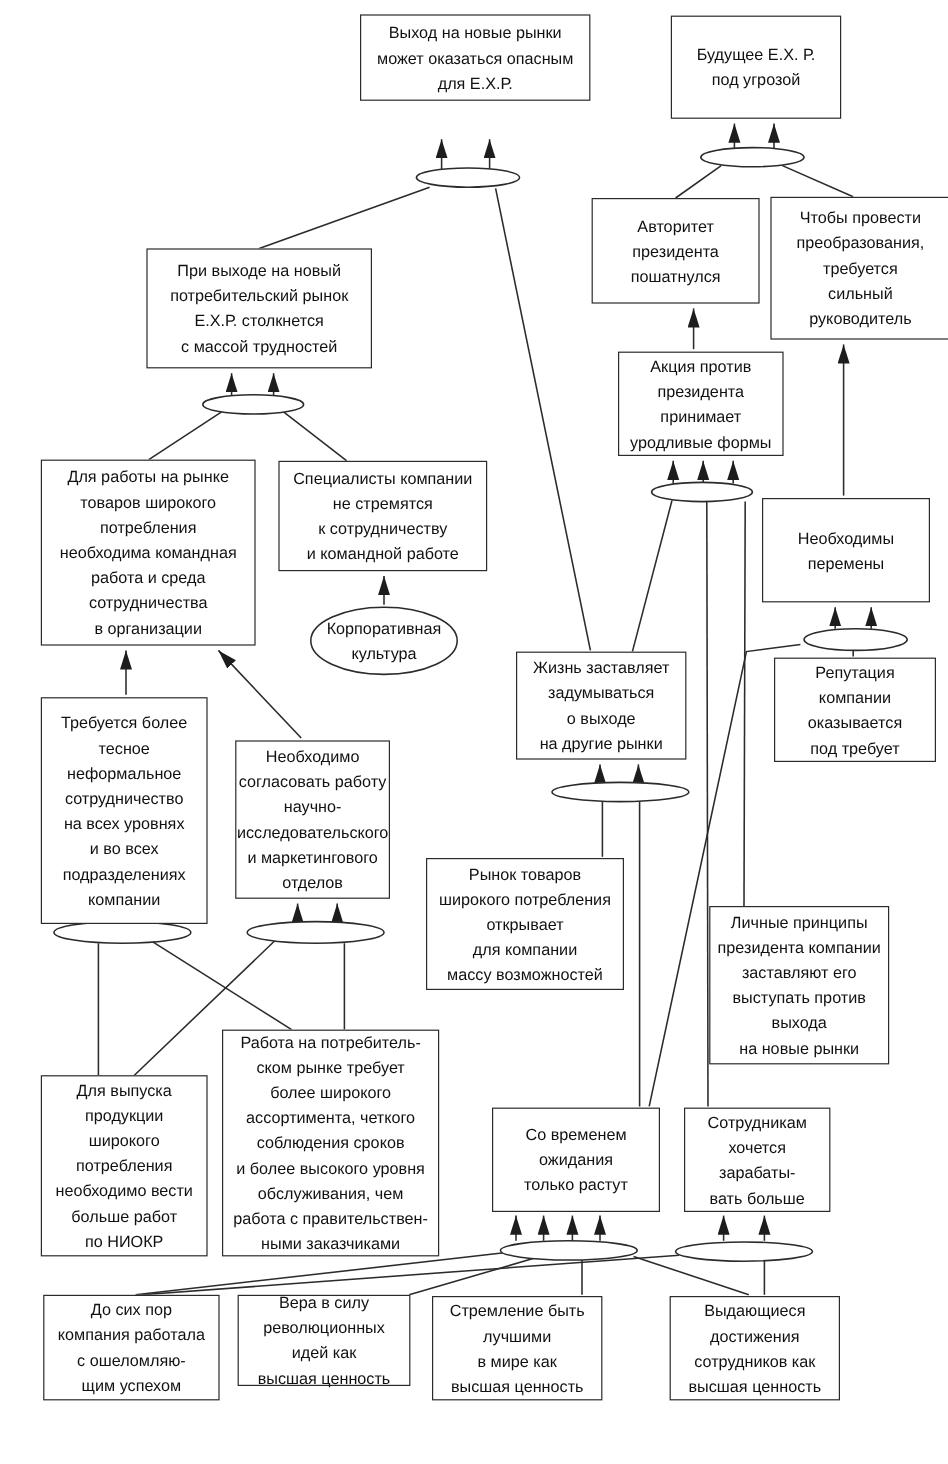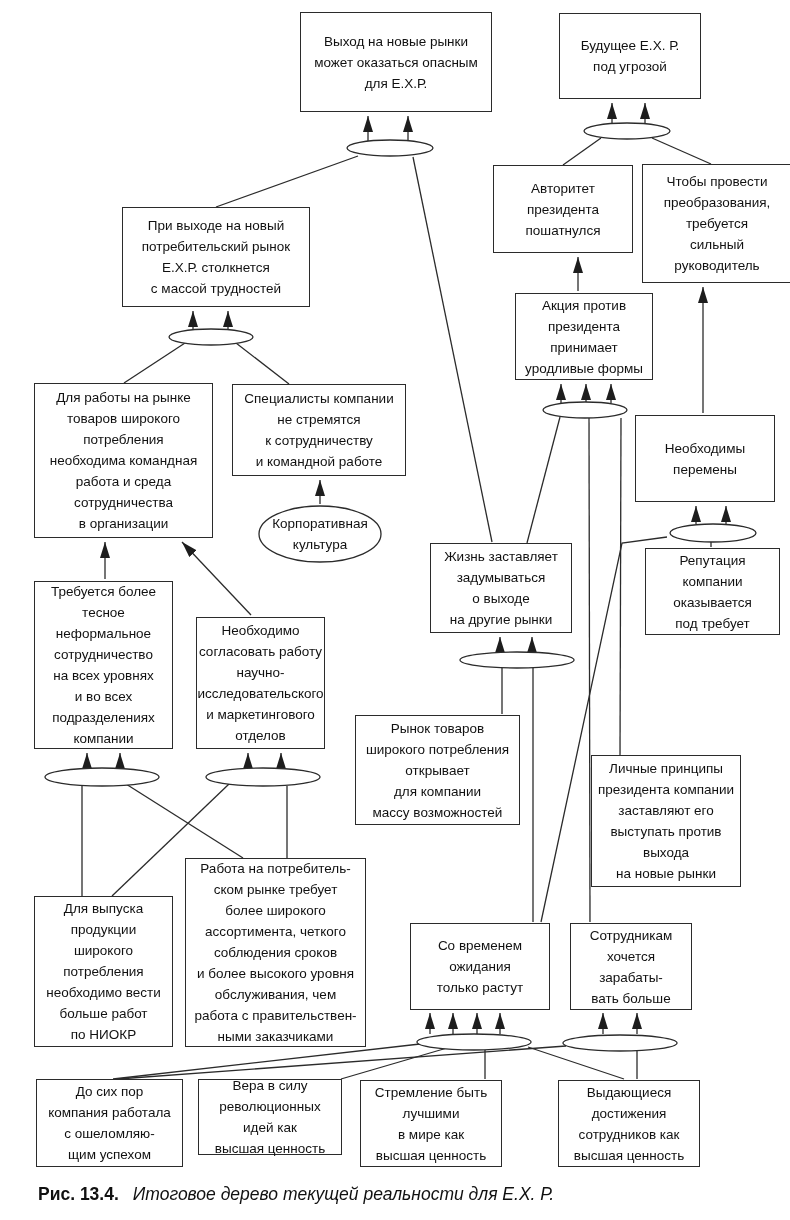--- a/index.html
+++ b/index.html
@@ -116,21 +116,21 @@
       <ellipse cx="517" cy="660" rx="57" ry="8"></ellipse>
       <ellipse cx="585" cy="410" rx="42" ry="8"></ellipse>
       <ellipse cx="713" cy="533" rx="43" ry="9"></ellipse>
       <ellipse cx="474" cy="1042" rx="57" ry="8"></ellipse>
       <ellipse cx="620" cy="1043" rx="57" ry="8"></ellipse>
       <ellipse cx="320" cy="534" rx="61" ry="28"></ellipse>
     </g>
   </svg>
 
   <div id="nodes">
-      <div class="node" style="left: 300px; top: 12px; width: 192px; height: 100px;">Выход на новые рынки
+      <div class="node" style="left: 300px; top: 12px; width: 192px; height: 72px;">Выход на новые рынки
 может оказаться опасным
 для Е.Х.Р.</div>
       <div class="node" style="left: 559px; top: 13px; width: 142px; height: 86px;">Будущее Е.Х. Р.
 под угрозой</div>
       <div class="node" style="left: 122px; top: 207px; width: 188px; height: 100px;">При выходе на новый
 потребительский рынок
 Е.Х.Р. столкнется
 с массой трудностей</div>
       <div class="node" style="left: 493px; top: 165px; width: 140px; height: 88px;">Авторитет
 президента
@@ -150,21 +150,21 @@
 необходима командная
 работа и среда
 сотрудничества
 в организации</div>
       <div class="node" style="left: 232px; top: 384px; width: 174px; height: 92px;">Специалисты компании
 не стремятся
 к сотрудничеству
 и командной работе</div>
       <div class="node ellipse-node" style="left: 259px; top: 506px; width: 122px; height: 56px;">Корпоративная
 культура</div>
-      <div class="node" style="left: 34px; top: 581px; width: 139px; height: 168px;">Требуется более
+      <div class="node" style="left: 34px; top: 581px; width: 139px; height: 189px;">Требуется более
 тесное
 неформальное
 сотрудничество
 на всех уровнях
 и во всех
 подразделениях
 компании</div>
       <div class="node" style="left: 196px; top: 617px; width: 129px; height: 132px;">Необходимо
 согласовать работу
 научно-
@@ -226,17 +226,14 @@
       <div class="node" style="left: 360px; top: 1080px; width: 142px; height: 87px;">Стремление быть
 лучшими
 в мире как
 высшая ценность</div>
       <div class="node" style="left: 558px; top: 1080px; width: 142px; height: 87px;">Выдающиеся
 достижения
 сотрудников как
 высшая ценность</div>
     </div>
 
-  <div id="caption">
-    <span class="cap-label">Рис. 13.4.</span><span class="cap-text">Итоговое дерево текущей реальности для Е.Х. Р.</span>
-  </div>
 
 </div>
 
 </body></html>

